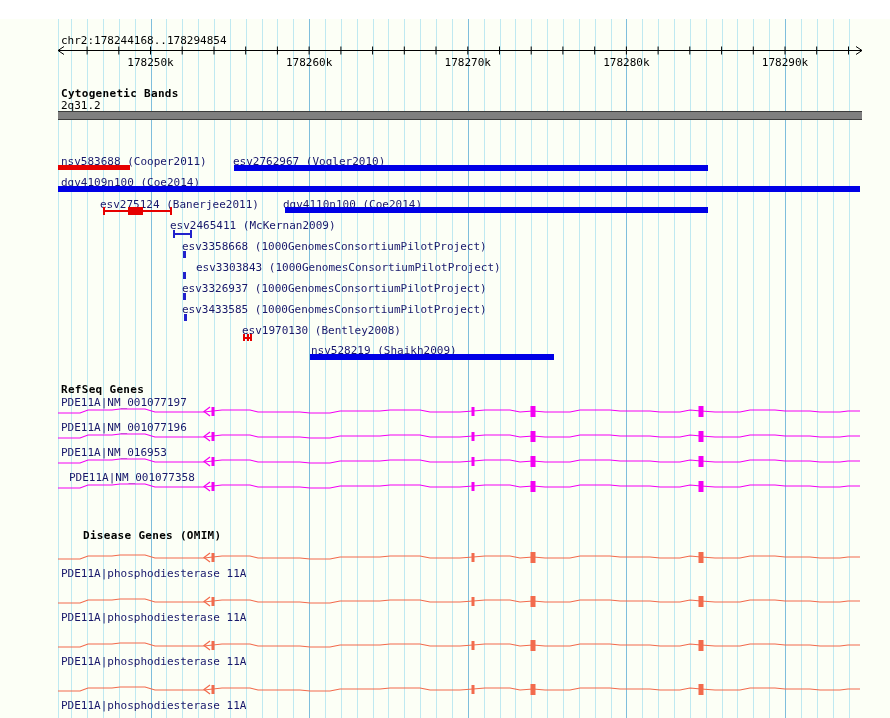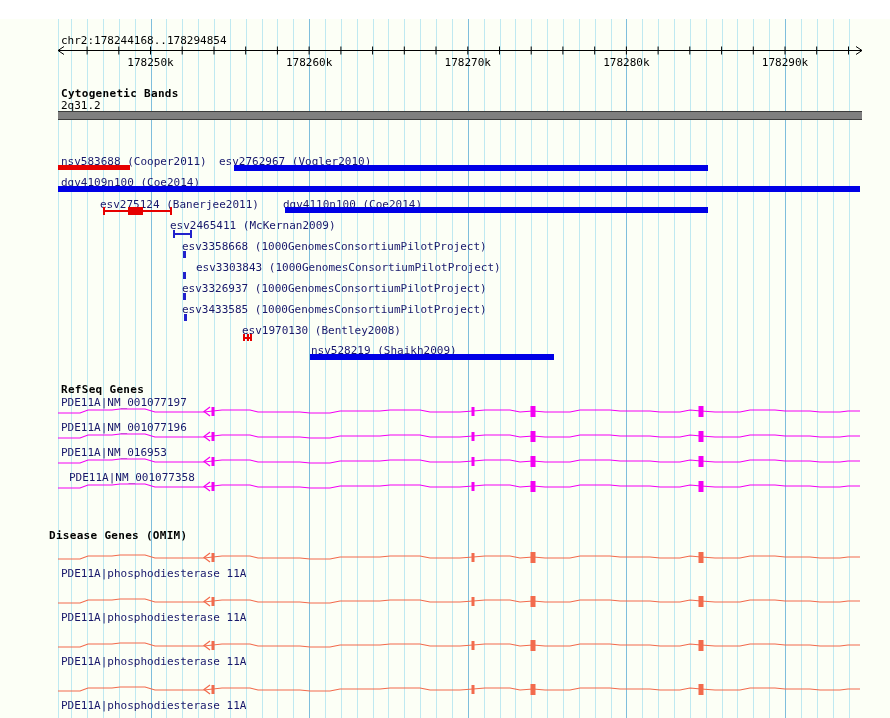--- a/index.html
+++ b/index.html
@@ -116,21 +116,21 @@
       <div class="ticklbl" style="left: 785px; top: 37px;">178290k</div>
     </div>
 
   <div class="hdr" style="left:61px;top:68px;">Cytogenetic Bands</div>
   <div class="txt" style="left:61px;top:80px;">2q31.2</div>
   <div class="cytoband-bar"></div>
 
   <div id="dgv-features">
       <div class="flabel" style="left: 61px; top: 136px;">nsv583688 (Cooper2011)</div>
       <div style="position: absolute; left: 58px; top: 146px; width: 72px; height: 5px; background: rgb(230, 0, 0);"></div>
-      <div class="flabel" style="left: 219px; top: 136px;">esv2762967 (Vogler2010)</div>
+      <div class="flabel" style="left: 233px; top: 136px;">esv2762967 (Vogler2010)</div>
       <div style="position: absolute; left: 234px; top: 146px; width: 474px; height: 6px; background: rgb(0, 0, 230);"></div>
       <div class="flabel" style="left: 61px; top: 157px;">dgv4109n100 (Coe2014)</div>
       <div style="position: absolute; left: 58px; top: 167px; width: 802px; height: 6px; background: rgb(0, 0, 230);"></div>
       <div class="flabel" style="left: 100px; top: 179px;">esv275124 (Banerjee2011)</div>
       <div style="position: absolute; left: 103px; top: 188px; width: 69px; height: 8px;">
         <div style="position: absolute; left: 0px; top: 3px; width: 100%; height: 2px; background: rgb(230, 0, 0);"></div>
         <div style="position: absolute; left: 0px; top: 0px; width: 2px; height: 100%; background: rgb(230, 0, 0);"></div>
         <div style="position: absolute; right: 0px; top: 0px; width: 2px; height: 100%; background: rgb(230, 0, 0);"></div>
         <div style="position: absolute; left: 25px; top: 0px; width: 15px; height: 100%; background: rgb(230, 0, 0);"></div>
       </div>
@@ -194,21 +194,21 @@
       <svg width="890" height="17" style="left: 0px; top: 459px;">
         <polyline points="58,10 80,10 88,7 112,7 120,6 145,6 155,9 204,9 213,8 222,7 250,7 258,9 300,9 310,10 330,10 340,8 380,8 390,7 420,7 430,9 460,9 473,8 485,7 510,7 520,9 533,8 545,9 570,9 580,7 610,7 620,8 650,8 660,9 680,9 690,7 701,8 715,9 740,9 750,7 775,7 785,8 810,8 820,9 840,9 848,8 860,8" fill="none" stroke="#F400F4" stroke-width="1.2"></polyline>
         <polyline points="210,4 204,8.5 210,13" fill="none" stroke="#F400F4" stroke-width="1.2"></polyline>
         <rect x="211.5" y="4" width="3" height="9" fill="#F400F4"></rect>
         <rect x="471.5" y="4" width="3" height="9" fill="#F400F4"></rect>
         <rect x="530.5" y="3" width="5" height="11" fill="#F400F4"></rect>
         <rect x="698.5" y="3" width="5" height="11" fill="#F400F4"></rect>
       </svg>
     </div>
 
-  <div class="hdr" style="left:49px;top:510px;">Disease Genes (OMIM)</div>
+  <div class="hdr" style="left:71px;top:510px;padding-left:12px;">Disease Genes (OMIM)</div>
   <div id="omim-rows">
       <div class="flabel" style="left: 61px; top: 548px;">PDE11A|phosphodiesterase 11A</div>
       <svg width="890" height="17" style="left: 0px; top: 530px;">
         <polyline points="58,10 80,10 88,7 112,7 120,6 145,6 155,9 204,9 213,8 222,7 250,7 258,9 300,9 310,10 330,10 340,8 380,8 390,7 420,7 430,9 460,9 473,8 485,7 510,7 520,9 533,8 545,9 570,9 580,7 610,7 620,8 650,8 660,9 680,9 690,7 701,8 715,9 740,9 750,7 775,7 785,8 810,8 820,9 840,9 848,8 860,8" fill="none" stroke="#F26B4D" stroke-width="1.2"></polyline>
         <polyline points="210,4 204,8.5 210,13" fill="none" stroke="#F26B4D" stroke-width="1.2"></polyline>
         <rect x="211.5" y="4" width="3" height="9" fill="#F26B4D"></rect>
         <rect x="471.5" y="4" width="3" height="9" fill="#F26B4D"></rect>
         <rect x="530.5" y="3" width="5" height="11" fill="#F26B4D"></rect>
         <rect x="698.5" y="3" width="5" height="11" fill="#F26B4D"></rect>
       </svg>

